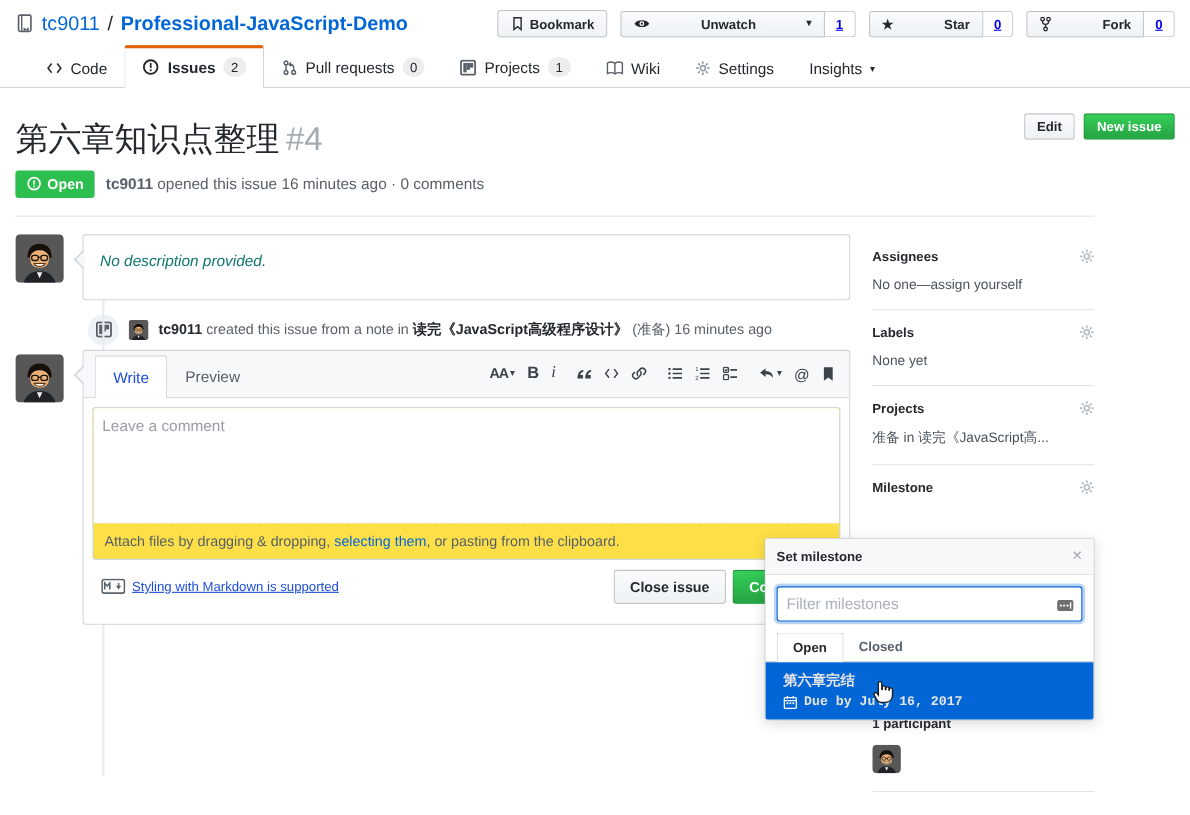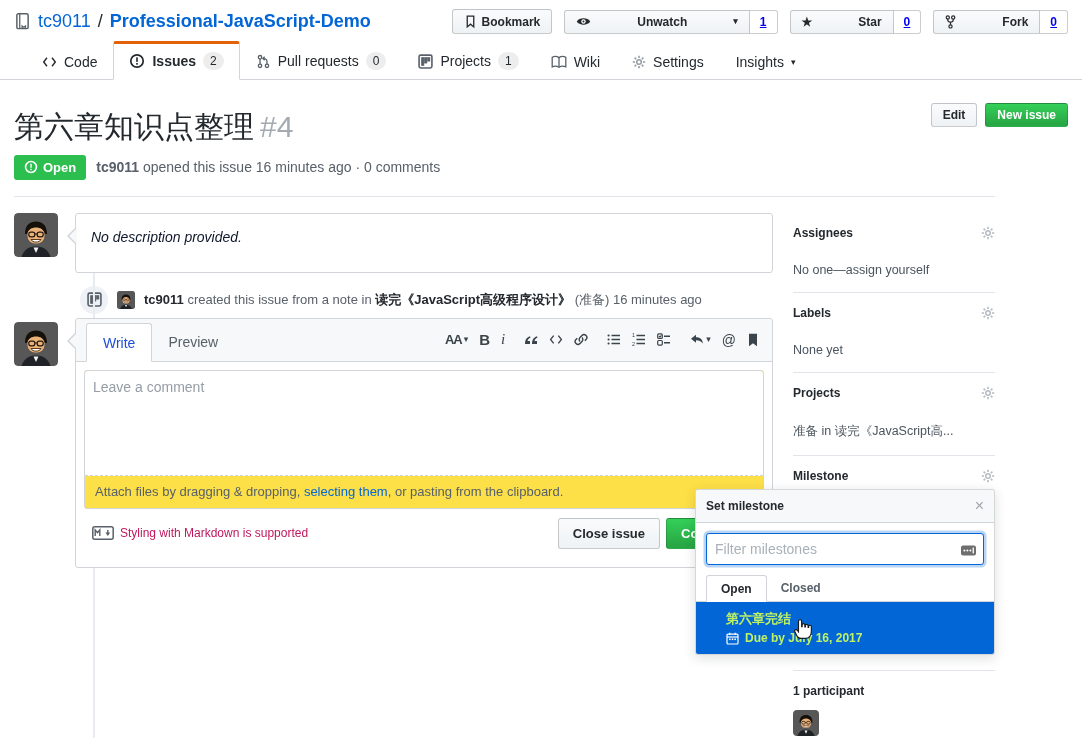--- a/index.html
+++ b/index.html
@@ -52,21 +52,21 @@
   .av26 { width:26px; height:26px; }
 
   .card { position:relative; border:1px solid #d1d5da; border-radius:3px; background:#fff; }
   .card::before { content:""; position:absolute; top:13px; left:-9px; border:9px solid transparent; border-right-color:#d1d5da; border-left:0; }
   .card::after  { content:""; position:absolute; top:14px; left:-7px; border:8px solid transparent; border-right-color:#f6f8fa; border-left:0; }
   .card-header { display:flex; align-items:center; background:#f6f8fa; border-bottom:1px solid #d1d5da; border-radius:3px 3px 0 0; padding:9px 15px; font-size:13px; color:#586069; }
   .card-header .author { font-weight:700; color:#586069; }
   .header-controls { margin-left:auto; display:flex; align-items:center; gap:14px; }
   .owner-badge { border:1px solid #cfd3d6; border-radius:3px; padding:3px 10px; font-size:12px; font-weight:600; color:#586069; }
   .reaction-btn { display:inline-flex; align-items:center; gap:1px; color:#586069; cursor:pointer; }
-  .comment-body { padding:15px; font-size:14px; font-style:italic; color:#0f172a; min-height:58px; }
+  .comment-body { padding:15px; font-size:14px; font-style:italic; color:#0f766e; min-height:58px; }
 
   .event-row { display:flex; align-items:center; gap:9px; margin:13px 0 4px; padding-left:66px; font-size:13px; color:#586069; }
   .event-badge { width:28px; height:28px; border-radius:50%; background:#eef1f5; display:flex; align-items:center; justify-content:center; flex:none; }
   .event-row b { color:#24292e; }
 
   
   .form-card { border:1px solid #d1d5da; border-radius:3px; background:#fff; position:relative; }
   .form-card::before { content:""; position:absolute; top:13px; left:-9px; border:9px solid transparent; border-right-color:#d1d5da; border-left:0; }
   .form-card::after  { content:""; position:absolute; top:14px; left:-7px; border:8px solid transparent; border-right-color:#f6f8fa; border-left:0; }
   .form-head { display:flex; align-items:center; background:#f6f8fa; border-bottom:1px solid #d1d5da; border-radius:3px 3px 0 0; height:43px; }
@@ -79,47 +79,47 @@
   .tb-item b { font-size:15px; } .tb-item i { font-size:15px; font-family:"Liberation Serif",serif; }
   .aa { font-size:13px; font-weight:700; letter-spacing:-1px; }
 
   .form-body { padding:8px; }
   .comment-box { border:1px solid #d1d5da; border-radius:3px; background:#fde047; }
   .comment-box textarea { display:block; width:100%; height:105px; border:0; outline:none; resize:none; padding:8px; font-family:"Liberation Sans",sans-serif; font-size:14px; border-bottom:1px dashed #d1d5da; border-radius:3px 3px 0 0; }
   .comment-box textarea::placeholder { color:#959da5; }
   .attach-note { padding:8px 10px 9px; font-size:13px; color:#586069; }
   .attach-note a { color:#0366d6; text-decoration:none; }
   .form-actions { display:flex; align-items:center; padding:9px 8px 10px; }
-  .md-hint { display:flex; align-items:center; gap:6px; font-size:12px; color:#be185d; }
+  .md-hint { display:flex; align-items:center; gap:6px; font-size:12px; color:#1d4ed8;text-decoration:underline; }
   .action-btns { margin-left:auto; display:flex; gap:6px; }
   .btn-lg { font-size:13px; padding:7px 14px; }
 
   
   .sidebar { width:202px; margin-left:20px; font-size:12px; }
   .sb-block { padding:13px 0 15px; border-bottom:1px solid #e1e4e8; }
   .sb-head { display:flex; justify-content:space-between; align-items:center; font-weight:700; color:#24292e; }
-  .sb-value { margin-top:23px; color:#4a545e; font-size:12.5px; }
+  .sb-value { margin-top:12px; color:#4a545e; font-size:12.5px; }
   .sb-nb { border-bottom:0; }
   .sb-spacer { height:172px; }
   .participants-block { border-top:1px solid #e1e4e8; padding:13px 0 16px; border-bottom:1px solid #e1e4e8; }
   .participants-block .avatar { margin-top:12px; }
   .gear { cursor:pointer; }
 
   
   .popup { position:absolute; left:695px; top:489px; width:300px; background:#fff; border:1px solid rgba(27,31,35,.18); border-radius:3px; box-shadow:0 3px 12px rgba(27,31,35,.15); z-index:50; font-size:12px; }
   .popup-header { display:flex; justify-content:space-between; align-items:center; padding:8px 10px; font-weight:700; border-bottom:1px solid #d1d5da; background:#f7f8fa; border-radius:3px 3px 0 0; }
   .popup-close { color:#a0a6ab; font-size:16px; font-weight:400; line-height:1; cursor:pointer; }
   .popup-filter { padding:10px; position:relative; }
   .filter-input { width:100%; padding:7px 26px 7px 8px; font-size:14px; font-family:"Liberation Sans",sans-serif; border:1px solid #0366d6; border-radius:3px; outline:none; box-shadow:0 0 0 2.5px rgba(3,102,214,.28); }
   .filter-input::placeholder { color:#a8b1b8; }
   .ime-icon { position:absolute; right:18px; top:21px; }
   .popup-tabs { display:flex; padding:0 10px; border-bottom:1px solid #d1d5da; }
   .ptab { padding:6px 14px 5px; font-weight:700; color:#586069; margin-bottom:-1px; cursor:pointer; }
   .ptab.active { background:#fff; border:1px solid #d1d5da; border-bottom-color:#fff; border-radius:3px 3px 0 0; color:#24292e; }
-  .milestone-item { background:#0366d6; color:#bef264; padding:8px 10px 9px 30px; border-radius:0 0 2px 2px; cursor:pointer; }
+  .milestone-item { background:#0366d6; color:#e5e5e5; padding:8px 10px 9px 16px; border-radius:0 0 2px 2px; cursor:pointer;font-family:Liberation Mono, monospace; }
   .ms-name { font-size:13px; font-weight:700; }
   .ms-due { display:flex; align-items:center; gap:6px; margin-top:3px; font-weight:700; font-size:12px; }
 
   .cursor { position:absolute; left:793px; top:617px; z-index:60; }
   svg { flex:none; }
 </style>
 </head>
 <body>
 
 <svg width="0" height="0" style="position:absolute">

